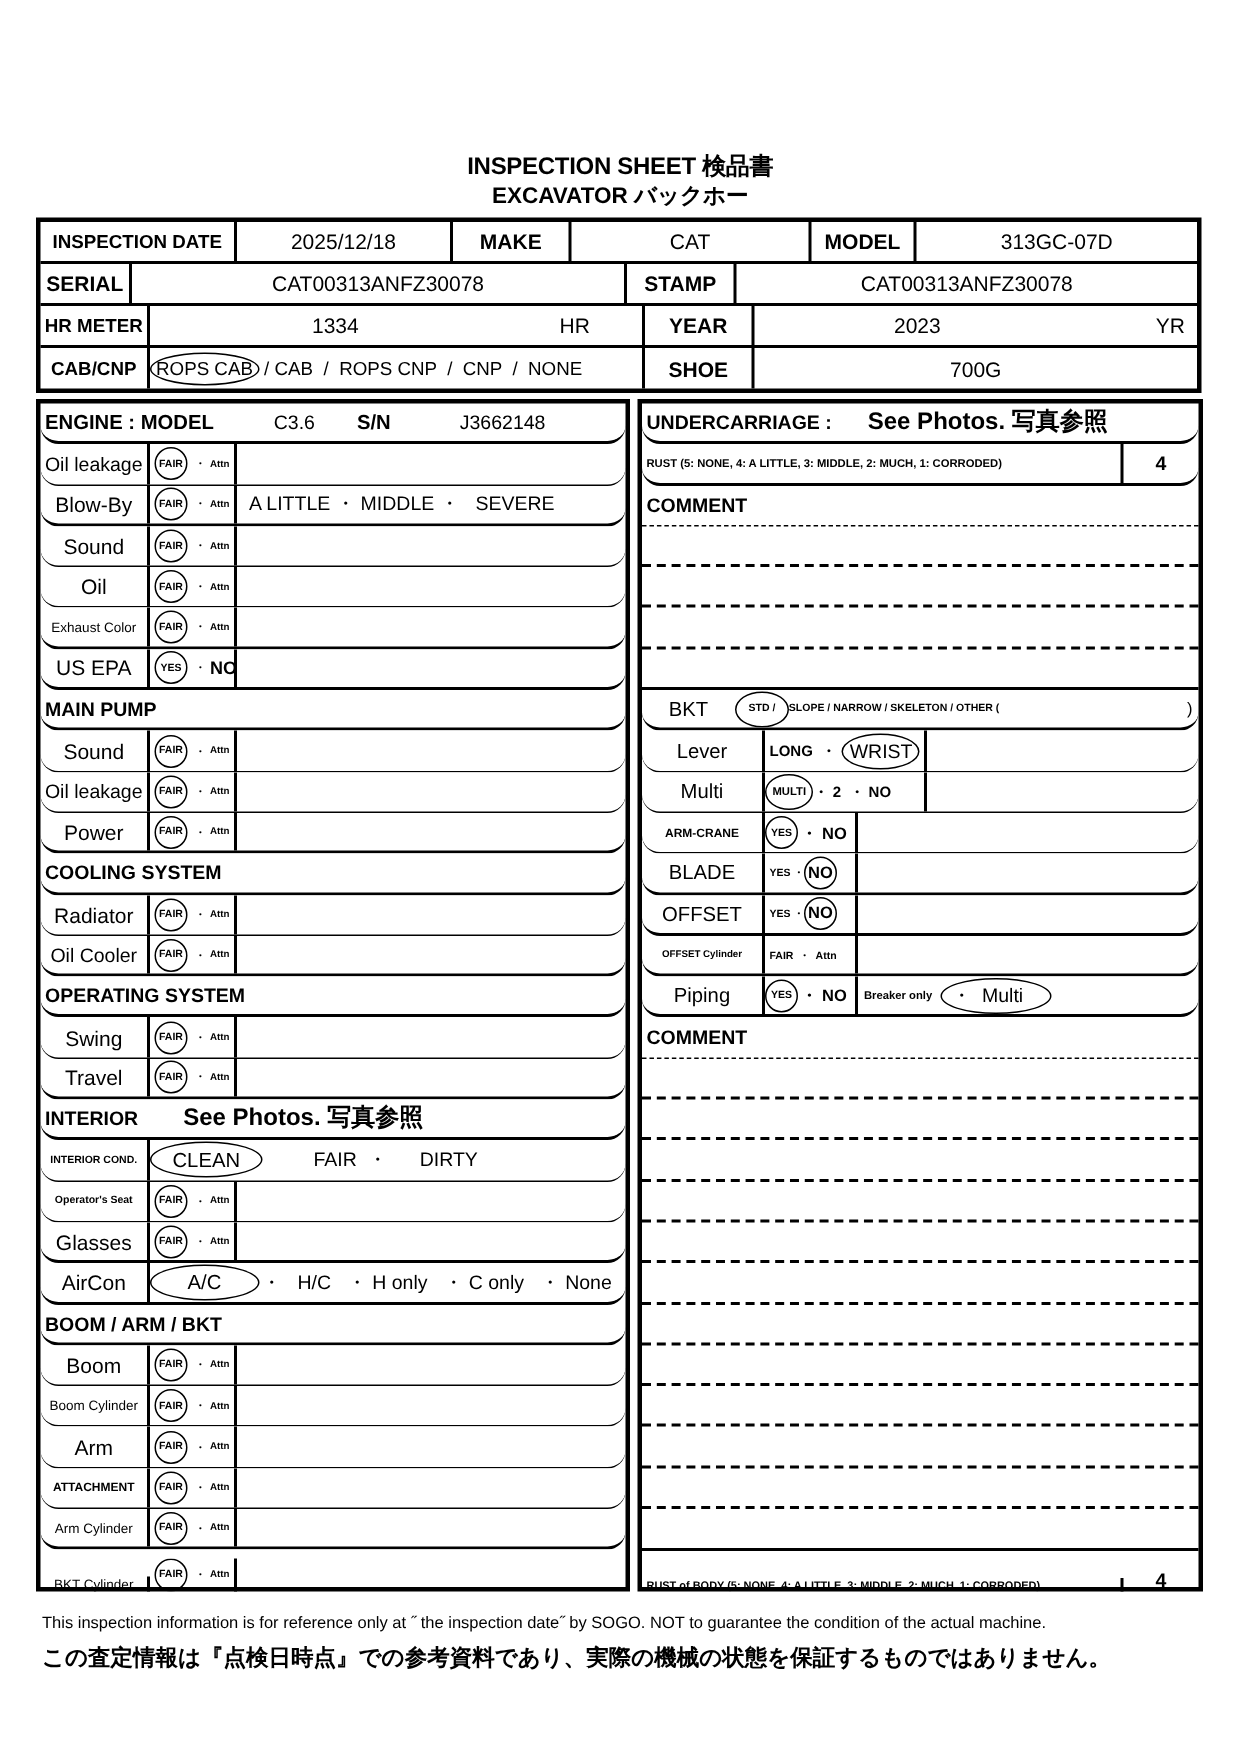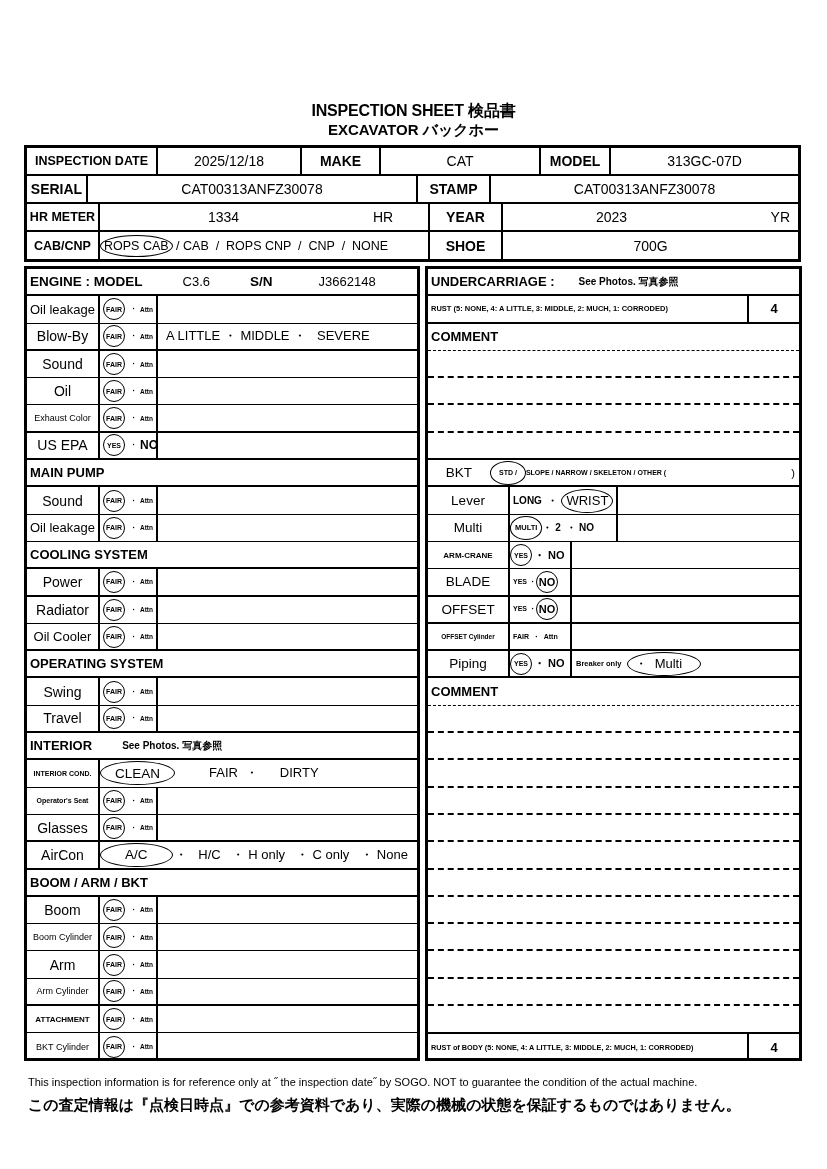--- a/index.html
+++ b/index.html
@@ -13,32 +13,32 @@
   .hrow:last-child { border-bottom:none; height:27px; }
   .hc { border-right:2px solid #000; box-sizing:border-box; display:flex; align-items:center; justify-content:center; font-size:14px; white-space:nowrap; overflow:hidden; position:relative; }
   .hc:last-child { border-right:none; }
   .hc.lbl { font-weight:bold; }
   .hc.lbl.sm { font-size:12.5px; }
 
   
   .panel { position:absolute; border:3px solid #000; box-sizing:border-box; }
   .left { left:24px; top:266px; width:396px; height:795px; }
   .right { left:425px; top:266px; width:377px; height:795px; }
-  .row { display:flex; height:27.3px; border-bottom:2px solid #000; box-sizing:border-box; align-items:stretch; }
+  .row { display:flex; height:27.3px; border-bottom:2px solid #000; box-sizing:border-box; align-items:stretch;border-radius:12px; }
   .row.thin { border-bottom:1px solid #000; }
-  .row:last-child { border-bottom:none; }
+  .row:last-child { border-bottom:none;align-items:flex-end; }
   .cell { box-sizing:border-box; display:flex; align-items:center; border-right:2px solid #000; font-size:14px; white-space:nowrap; overflow:hidden; position:relative; }
   .cell:last-child { border-right:none; }
   .c-lbl { width:73px; justify-content:center; }
   .c-lbl.xs { font-size:9px; }
   .c-lbl.xxs { font-size:7px; font-weight:bold; }
   .c-opt { width:58px; padding-left:3px; font-size:7px; font-weight:bold; }
   .c-val { flex:1; padding-left:8px; font-size:13px; }
   .sect { font-weight:bold; font-size:13px; padding-left:3px; display:flex; align-items:center; width:100%; }
-  .sect .sub { margin-left:30px; font-size:10px; }
+  .sect .sub { margin-left:30px; font-size:16px; }
 
   .circle { display:inline-flex; align-items:center; justify-content:center; border:1.6px solid #000; border-radius:50%; height:22px; min-width:22px; box-sizing:border-box; padding:0 2px; margin-right:2px; font-size:7px; font-weight:bold; }
   .ellipse { display:inline-flex; align-items:center; justify-content:center; border:1.6px solid #000; border-radius:50%; height:24px; box-sizing:border-box; padding:0 10px; }
   .dot { margin:0 3px; }
   .attn { font-size:6.5px; font-weight:bold; }
 
   .r-lbl { width:82px; justify-content:center; font-size:13.5px; }
   .r-lbl.xxs { font-size:6.5px; font-weight:bold; }
   .r-lbl.xs { font-size:8px; font-weight:bold; }
   .dashed { height:27.3px; border-bottom:2px dashed #000; box-sizing:border-box; }
@@ -91,21 +91,21 @@
     <div class="hc lbl" style="width:73px">SHOE</div>
     <div class="hc" style="flex:1">700G</div>
   </div>
 </div>
 
 <div class="panel left">
   <div class="row">
     <div class="sect">
       <span style="font-size:13.5px">ENGINE :  MODEL</span>
       <span style="margin-left:40px;font-weight:normal">C3.6</span>
-      <span style="margin-left:40px;font-size:13.5px">S/N</span>
+      <span style="margin-left:28px;font-size:13.5px">S/N</span>
       <span style="margin-left:46px;font-weight:normal">J3662148</span>
     </div>
   </div>
   <div class="row thin">
     <div class="cell c-lbl" style="font-size:13px">Oil leakage</div>
     <div class="cell c-opt">
         <span class="circle">FAIR</span>
         <span class="dot">・</span>
         <span class="attn">Attn</span>
       </div>
@@ -172,32 +172,32 @@
   <div class="row thin">
     <div class="cell c-lbl" style="font-size:13px">Oil leakage</div>
     <div class="cell c-opt">
         <span class="circle">FAIR</span>
         <span class="dot">・</span>
         <span class="attn">Attn</span>
       </div>
     <div class="cell c-val"></div>
   </div>
   <div class="row">
+    <div class="cell c-lbl">Power</div>
+    <div class="cell c-opt">
+        <span class="circle">FAIR</span>
+        <span class="dot">・</span>
+        <span class="attn">Attn</span>
+      </div>
+    <div class="cell c-val"></div>
+  </div>
+
+  <div class="row">
       <div class="sect">COOLING SYSTEM</div>
     </div>
-
-  <div class="row">
-    <div class="cell c-lbl">Power</div>
-    <div class="cell c-opt">
-        <span class="circle">FAIR</span>
-        <span class="dot">・</span>
-        <span class="attn">Attn</span>
-      </div>
-    <div class="cell c-val"></div>
-  </div>
   <div class="row thin">
     <div class="cell c-lbl">Radiator</div>
     <div class="cell c-opt">
         <span class="circle">FAIR</span>
         <span class="dot">・</span>
         <span class="attn">Attn</span>
       </div>
     <div class="cell c-val"></div>
   </div>
   <div class="row">
@@ -294,31 +294,31 @@
   </div>
   <div class="row thin">
     <div class="cell c-lbl">Arm</div>
     <div class="cell c-opt">
         <span class="circle">FAIR</span>
         <span class="dot">・</span>
         <span class="attn">Attn</span>
       </div>
     <div class="cell c-val"></div>
   </div>
+  <div class="row thin">
+    <div class="cell c-lbl xs" style="font-weight:bold;font-size:8px">ATTACHMENT</div>
+    <div class="cell c-opt">
+        <span class="circle">FAIR</span>
+        <span class="dot">・</span>
+        <span class="attn">Attn</span>
+      </div>
+    <div class="cell c-val"></div>
+  </div>
   <div class="row">
     <div class="cell c-lbl xs">Arm Cylinder</div>
-    <div class="cell c-opt">
-        <span class="circle">FAIR</span>
-        <span class="dot">・</span>
-        <span class="attn">Attn</span>
-      </div>
-    <div class="cell c-val"></div>
-  </div>
-  <div class="row thin">
-    <div class="cell c-lbl xs" style="font-weight:bold;font-size:8px">ATTACHMENT</div>
     <div class="cell c-opt">
         <span class="circle">FAIR</span>
         <span class="dot">・</span>
         <span class="attn">Attn</span>
       </div>
     <div class="cell c-val"></div>
   </div>
   <div class="row">
     <div class="cell c-lbl xs">BKT Cylinder</div>
     <div class="cell c-opt">

